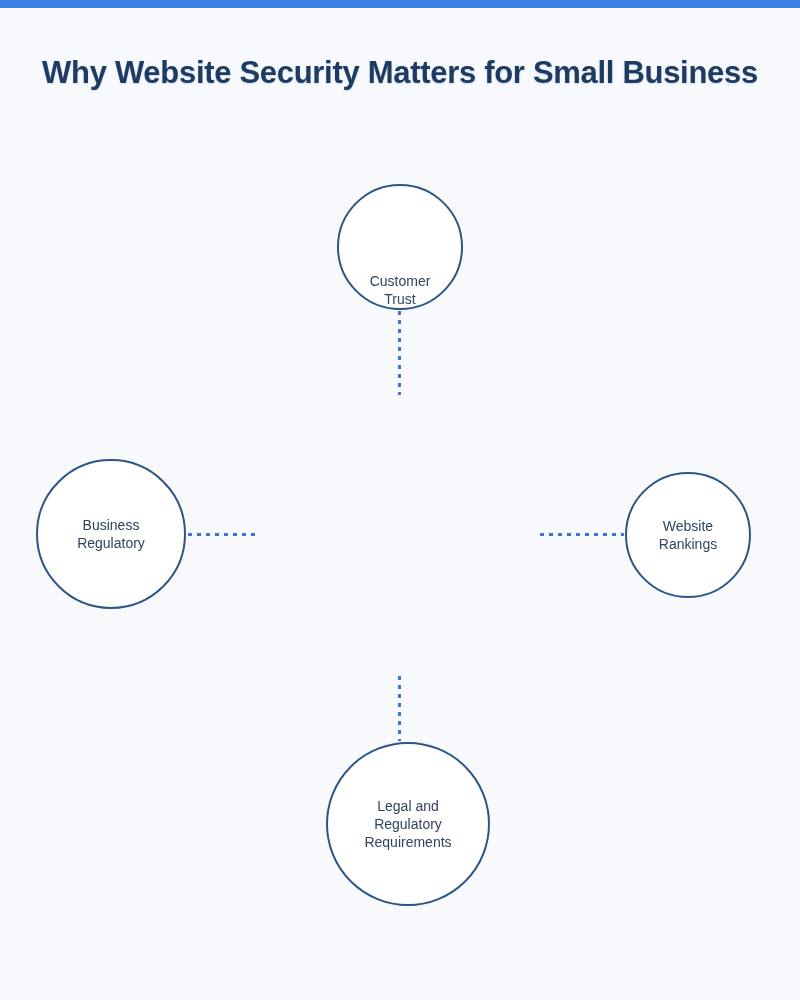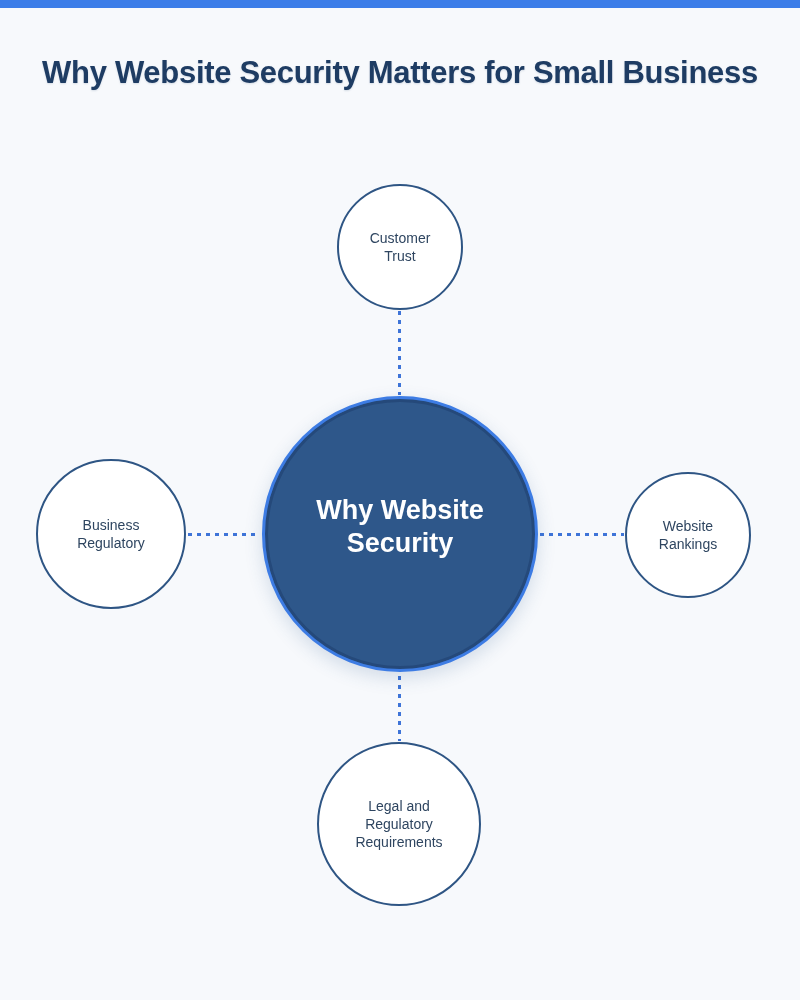--- a/index.html
+++ b/index.html
@@ -69,24 +69,24 @@
     justify-content: center;
   }
   .spoke-label {
     color: #2e4560;
     font-size: 14px;
     font-weight: 500;
     line-height: 18px;
     text-align: center;
     white-space: pre-line;
   }
-  .spoke-top    { left: 337px; top: 184px; width: 126px; height: 126px; }
+  .spoke-top    { left: 337px; top: 184px; width: 126px; height: 126px; align-items: flex-end; }
   .spoke-left   { left:  36px; top: 459px; width: 150px; height: 150px; }
   .spoke-right  { left: 625px; top: 472px; width: 126px; height: 126px; }
-  .spoke-bottom { left: 317px; top: 742px; width: 164px; height: 164px; }
+  .spoke-bottom { left: 326px; top: 742px; width: 164px; height: 164px; }
   .connector-h {
     position: absolute;
     height: 3px;
     background: repeating-linear-gradient(90deg, #3e74d8 0 4px, transparent 4px 9px);
   }
   .connector-v {
     position: absolute;
     width: 3px;
     background: repeating-linear-gradient(180deg, #3e74d8 0 4px, transparent 4px 9px);
   }
@@ -102,24 +102,20 @@
 
   <div class="top-bar"></div>
 
   <h1 class="page-title">Why Website Security Matters for Small Business</h1>
 
   <div class="connector-v connector-top"></div>
   <div class="connector-v connector-bottom"></div>
   <div class="connector-h connector-left"></div>
   <div class="connector-h connector-right"></div>
 
-  <div class="hub">
-    <div class="hub-label">Why Website
-Security</div>
-  </div>
 
   <div class="spoke spoke-top">
     <div class="spoke-label">Customer
 Trust</div>
   </div>
 
   <div class="spoke spoke-left">
     <div class="spoke-label">Business
 Regulatory</div>
   </div>

